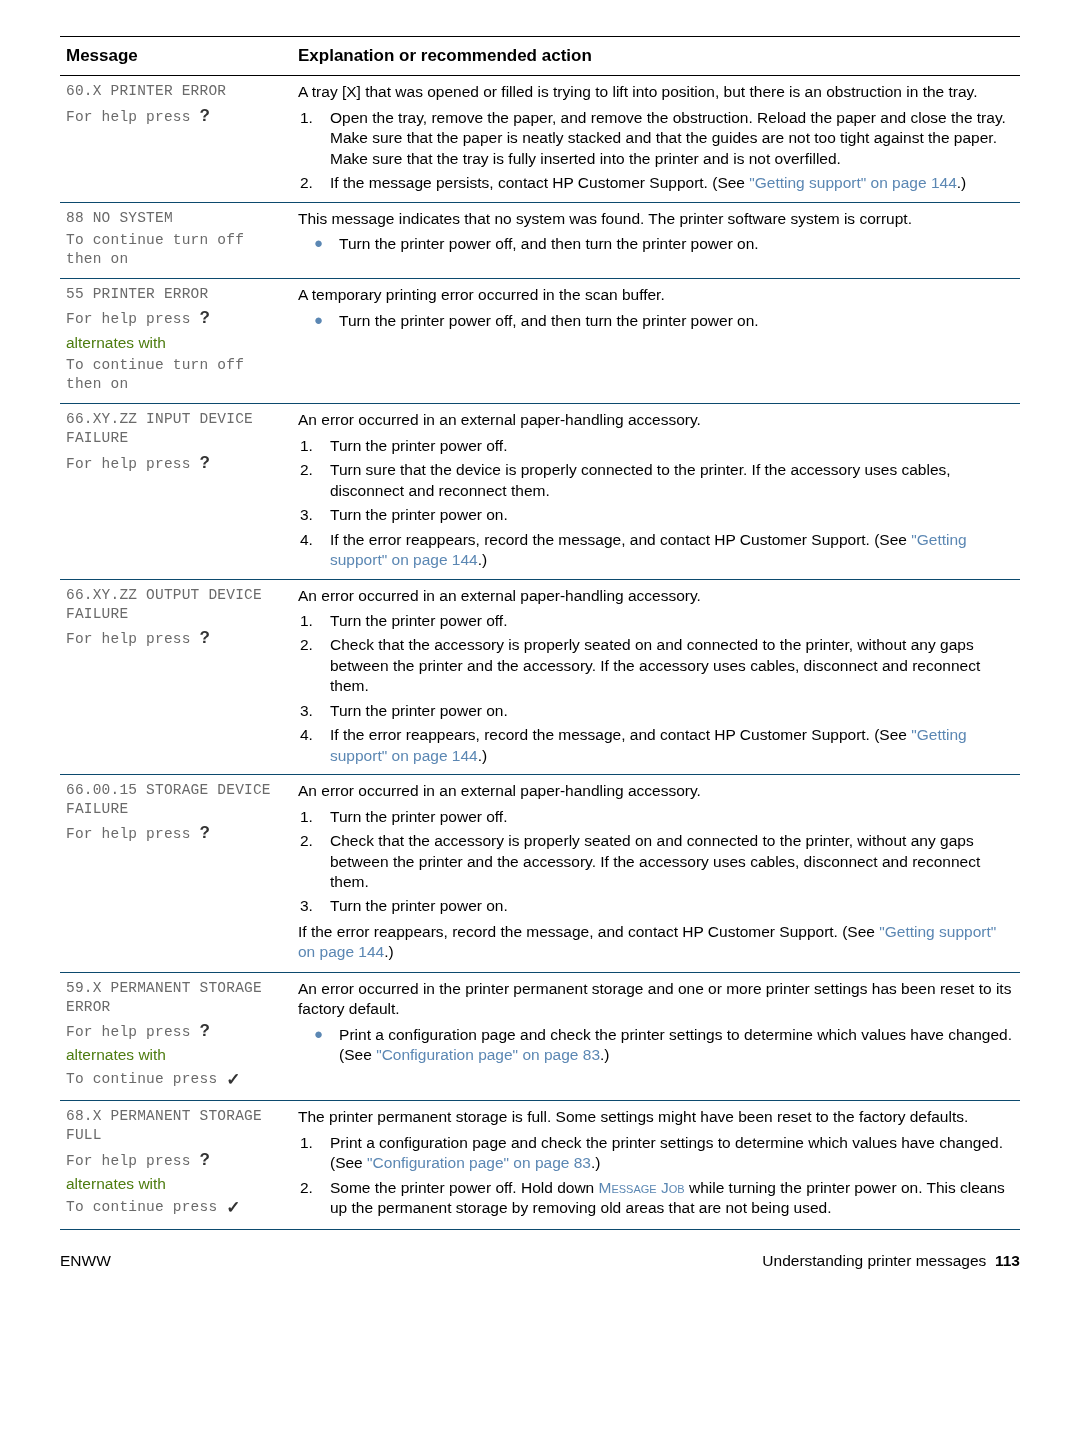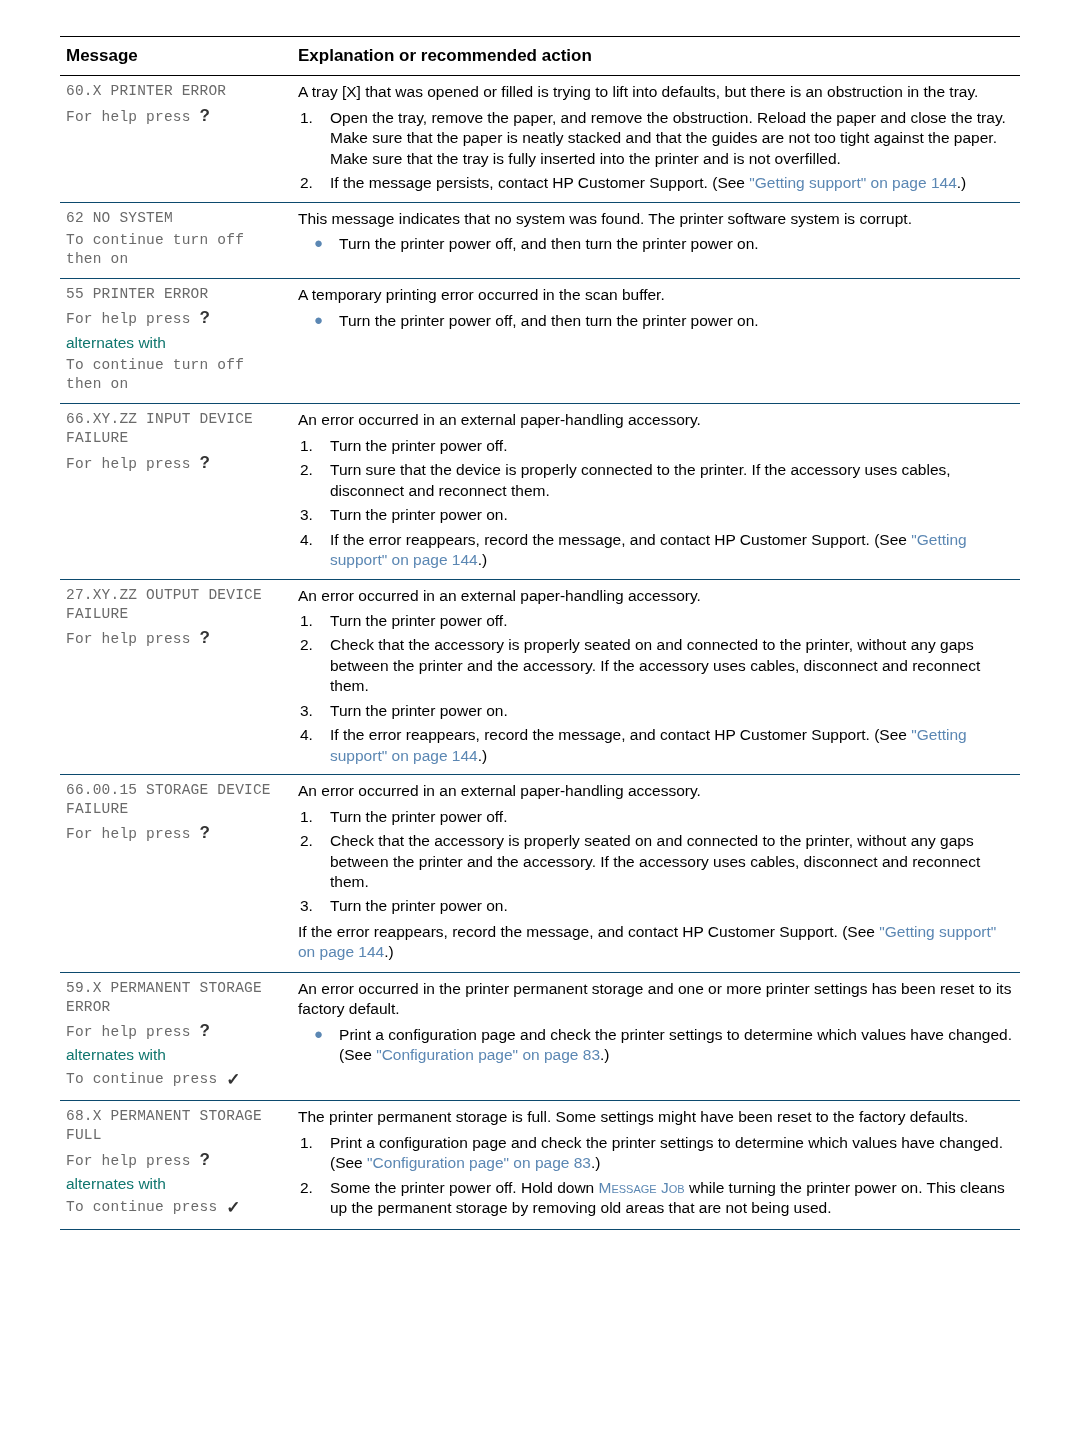--- a/index.html
+++ b/index.html
@@ -34,21 +34,21 @@
     border-bottom: 1px solid #0c4a6e;
     padding: 5px 6px 6px 6px;
   }
   .msg-col { width: 232px; }
   .printer-display {
     font-family: "Courier New", monospace;
     letter-spacing: 0.2px;
     color: #6a6a6a;
     font-size: 14.5px;
   }
-  .alternates { color: #0f766e; font-family: Arial, Helvetica, sans-serif; font-size: 15.5px; }
+  .alternates { color: #4d7c0f; font-family: Arial, Helvetica, sans-serif; font-size: 15.5px; }
   .qmark { font-family: Arial, Helvetica, sans-serif; font-weight: bold; color: #333; font-size: 17px; }
   .link { color: #5b87b3; }
   .smallcaps { font-variant: small-caps; }
   .bullet-row { display: flex; gap: 16px; padding: 2px 0 2px 16px; }
   .bullet-dot { color: #5b87b3; font-size: 15px; line-height: 1.2; }
   .num-row { display: flex; gap: 12px; padding: 2px 0 2px 2px; }
   .num { min-width: 18px; }
   .exp-block > p { margin: 3px 0; }
   .exp-block > .para-first { margin-top: 1px; }
   .msg-block > div { margin: 1px 0 3px 0; }
@@ -79,37 +79,37 @@
   <tbody>
 
     <tr>
       <td class="msg-block">
         <div class="printer-display">60.X PRINTER ERROR</div>
         <div class="printer-display">
           <span>For help press </span><span class="qmark">?</span>
         </div>
       </td>
       <td class="exp-block">
-        <p class="para-first">A tray [X] that was opened or filled is trying to lift into defaults, but there is an obstruction in the tray.</p>
+        <p class="para-first">A tray [X] that was opened or filled is trying to lift into position, but there is an obstruction in the tray.</p>
         <div class="num-row">
           <span class="num">1.</span>
           <span>Open the tray, remove the paper, and remove the obstruction. Reload the paper and close the tray. Make sure that the paper is neatly stacked and that the guides are not too tight against the paper. Make sure that the tray is fully inserted into the printer and is not overfilled.</span>
         </div>
         <div class="num-row">
           <span class="num">2.</span>
           <span>
             <span>If the message persists, contact HP Customer Support. (See </span><span class="link">"Getting support" on page 144</span><span>.)</span>
           </span>
         </div>
       </td>
     </tr>
 
     <tr>
       <td class="msg-block">
-        <div class="printer-display">62 NO SYSTEM</div>
+        <div class="printer-display">88 NO SYSTEM</div>
         <div class="printer-display">To continue turn off then on</div>
       </td>
       <td class="exp-block">
         <p class="para-first">This message indicates that no system was found. The printer software system is corrupt.</p>
         <div class="bullet-row">
           <span class="bullet-dot">●</span>
           <span>Turn the printer power off, and then turn the printer power on.</span>
         </div>
       </td>
     </tr>
@@ -157,21 +157,21 @@
           <span class="num">4.</span>
           <span>
             <span>If the error reappears, record the message, and contact HP Customer Support. (See </span><span class="link">"Getting support" on page 144</span><span>.)</span>
           </span>
         </div>
       </td>
     </tr>
 
     <tr>
       <td class="msg-block">
-        <div class="printer-display">27.XY.ZZ OUTPUT DEVICE FAILURE</div>
+        <div class="printer-display">66.XY.ZZ OUTPUT DEVICE FAILURE</div>
         <div class="printer-display">
           <span>For help press </span><span class="qmark">?</span>
         </div>
       </td>
       <td class="exp-block">
         <p class="para-first">An error occurred in an external paper-handling accessory.</p>
         <div class="num-row">
               <span class="num">1.</span>
               <span>Turn the printer power off.</span>
             </div>
@@ -265,13 +265,19 @@
           <span>
             <span>Some the printer power off. Hold down </span><span class="link smallcaps">Message Job</span><span> while turning the printer power on. This cleans up the permanent storage by removing old areas that are not being used.</span>
           </span>
         </div>
       </td>
     </tr>
 
   </tbody>
 </table>
 
+<div class="footer">
+  <span>ENWW</span>
+  <span class="right">
+    <span>Understanding printer messages</span>&nbsp;&nbsp;<b>113</b>
+  </span>
 </div>
+</div>
 
 </body></html>

